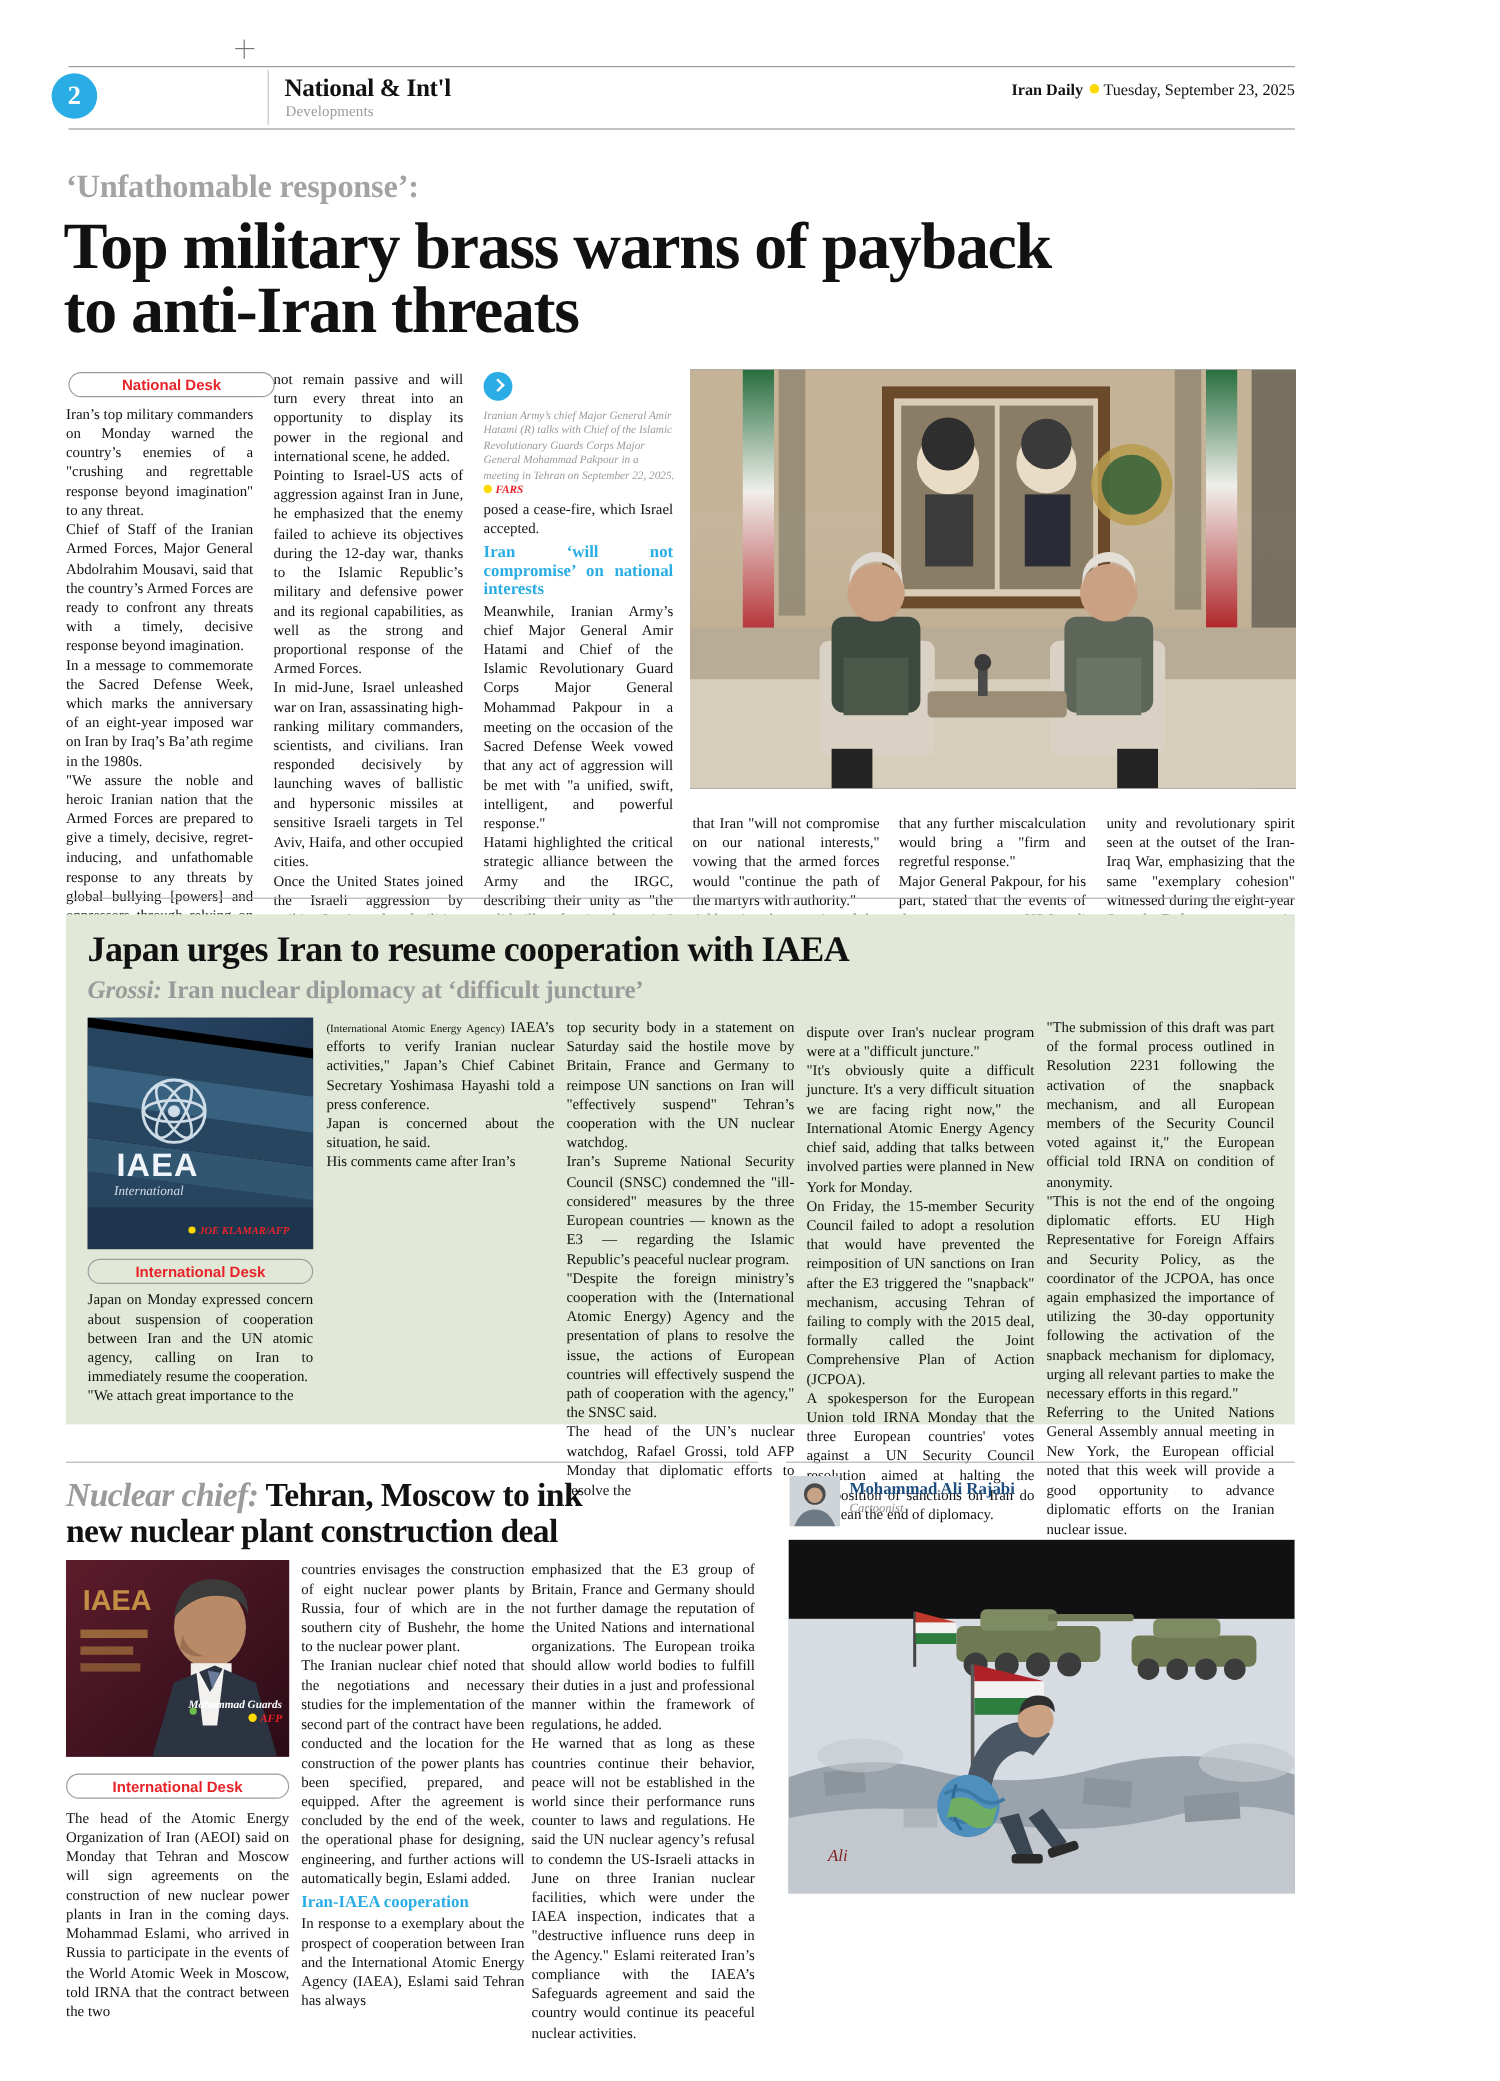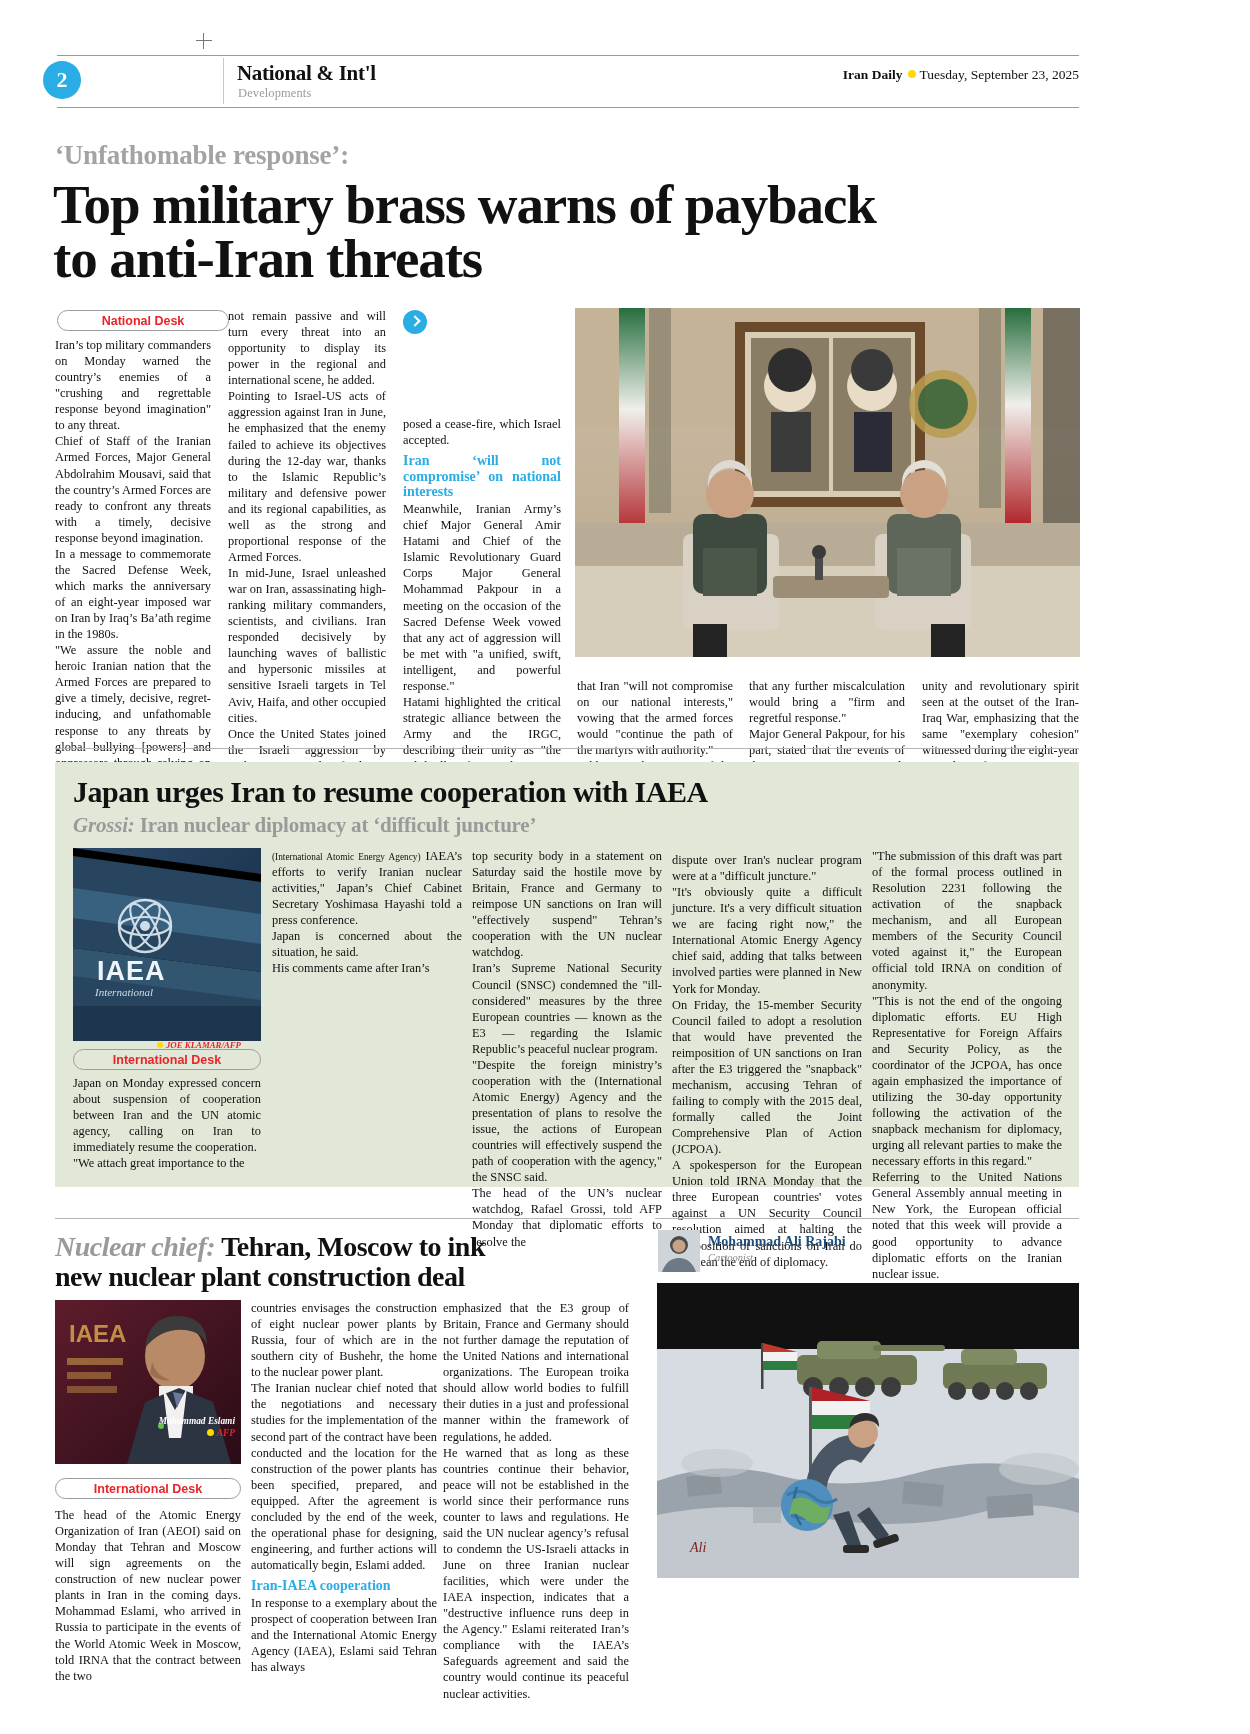--- a/index.html
+++ b/index.html
@@ -118,21 +118,20 @@
   .a2-sub i { font-style:italic; }
 
   .photo2 {
     position:absolute; left:73px; top:848px; width:188px; height:193px;
     overflow:hidden; background:#2f4056;
   }
   .cap2 {
     position:absolute; left:73px; top:1020px; width:168px;
     text-align:right; font-size:8.8px; font-weight:bold; font-style:italic;
     color:#ffffff;
-    margin-top:20px;
   }
   .cap2 .cdot { display:inline-block; width:6px; height:6px; border-radius:50%; background:#ffd900; margin-right:3px; }
   .cap2 span.t { color:#e8242a; }
 
   .desk2 { position:absolute; left:73px; top:1049px; width:188px; }
 
   .a2-c1 { left:73px;  top:1075px; width:188px; }
   .a2-c2 { left:272px; top:848px;  width:190px; }
   .a2-c3 { left:472px; top:848px;  width:190px; }
   .a2-c4 { left:672px; top:852px;  width:190px; }
@@ -275,20 +274,24 @@
         <rect x="356" y="316" width="34" height="33" fill="#232323"></rect>
       </g>
 
       <rect x="198" y="268" width="116" height="22" rx="4" fill="#9c8d76"></rect>
       <rect x="240" y="248" width="8" height="24" fill="#4a4a4a"></rect>
       <circle cx="244" cy="244" r="7" fill="#3a3a3a"></circle>
     </svg>
   </div>
 
   <div class="arrow-badge"></div>
+  <div class="cap1">
+    <span>Iranian Army’s chief Major General Amir Hatami (R) talks with Chief of the Islamic Revolutionary Guards Corps Major General Mohammad Pakpour in a meeting in Tehran on September 22, 2025.</span><br>
+    <span class="dot-sm"></span><span class="credit">FARS</span>
+  </div>
 
   <div class="col a1-c3">
     <p style="white-space:pre-line">posed a cease-fire, which Israel accepted.</p>
     <div class="sub-head">Iran ‘will not compromise’ on national interests</div>
     <p style="white-space:pre-line">Meanwhile, Iranian Army’s chief Major General Amir Hatami and Chief of the Islamic Revolutionary Guard Corps Major General Mohammad Pakpour in a meeting on the occasion of the Sacred Defense Week vowed that any act of aggression will be met with "a unified, swift, intelligent, and powerful response."
 Hatami highlighted the critical strategic alliance between the Army and the IRGC, describing their unity as "the solid pillar of national security" and "an iron shield" against conspiracies.
 He also pointed to the recent "12-day imposed war" as proof</p>
   </div>
 
   <div class="col a1-c4">
@@ -397,21 +400,21 @@
         <path d="M97 62 q4 14 18 18 q-10 2 -20 -6 z" fill="#9a6f52"></path>
         <rect x="104" y="86" width="34" height="16" fill="#f0efec"></rect>
         <path d="M72 164 l18 -62 l34 -14 l34 14 l18 62 z" fill="#2c3442"></path>
         <path d="M108 88 l12 22 l12 -22 l-6 50 l-12 0 z" fill="#f2f1ef"></path>
         <path d="M118 92 l4 16 l6 -14 z" fill="#6a7a9b"></path>
         <circle cx="106" cy="126" r="3" fill="#6ac04a"></circle>
       </g>
     </svg>
   </div>
   <div class="cap3">
-    <span>Mohammad Eslami</span><br>
+    <span>Mohammad Guards</span><br>
     <span class="cdot"></span><span class="t">AFP</span>
   </div>
   <div class="desk3">
     <div class="desk-pill">International Desk</div>
   </div>
 
   <div class="col a3-c1">
     <p style="white-space:pre-line">The head of the Atomic Energy Organization of Iran (AEOI) said on Monday that Tehran and Moscow will sign agreements on the construction of new nuclear power plants in Iran in the coming days. Mohammad Eslami, who arrived in Russia to participate in the events of the World Atomic Week in Moscow, told IRNA that the contract between the two</p>
   </div>
   <div class="col a3-c2">

